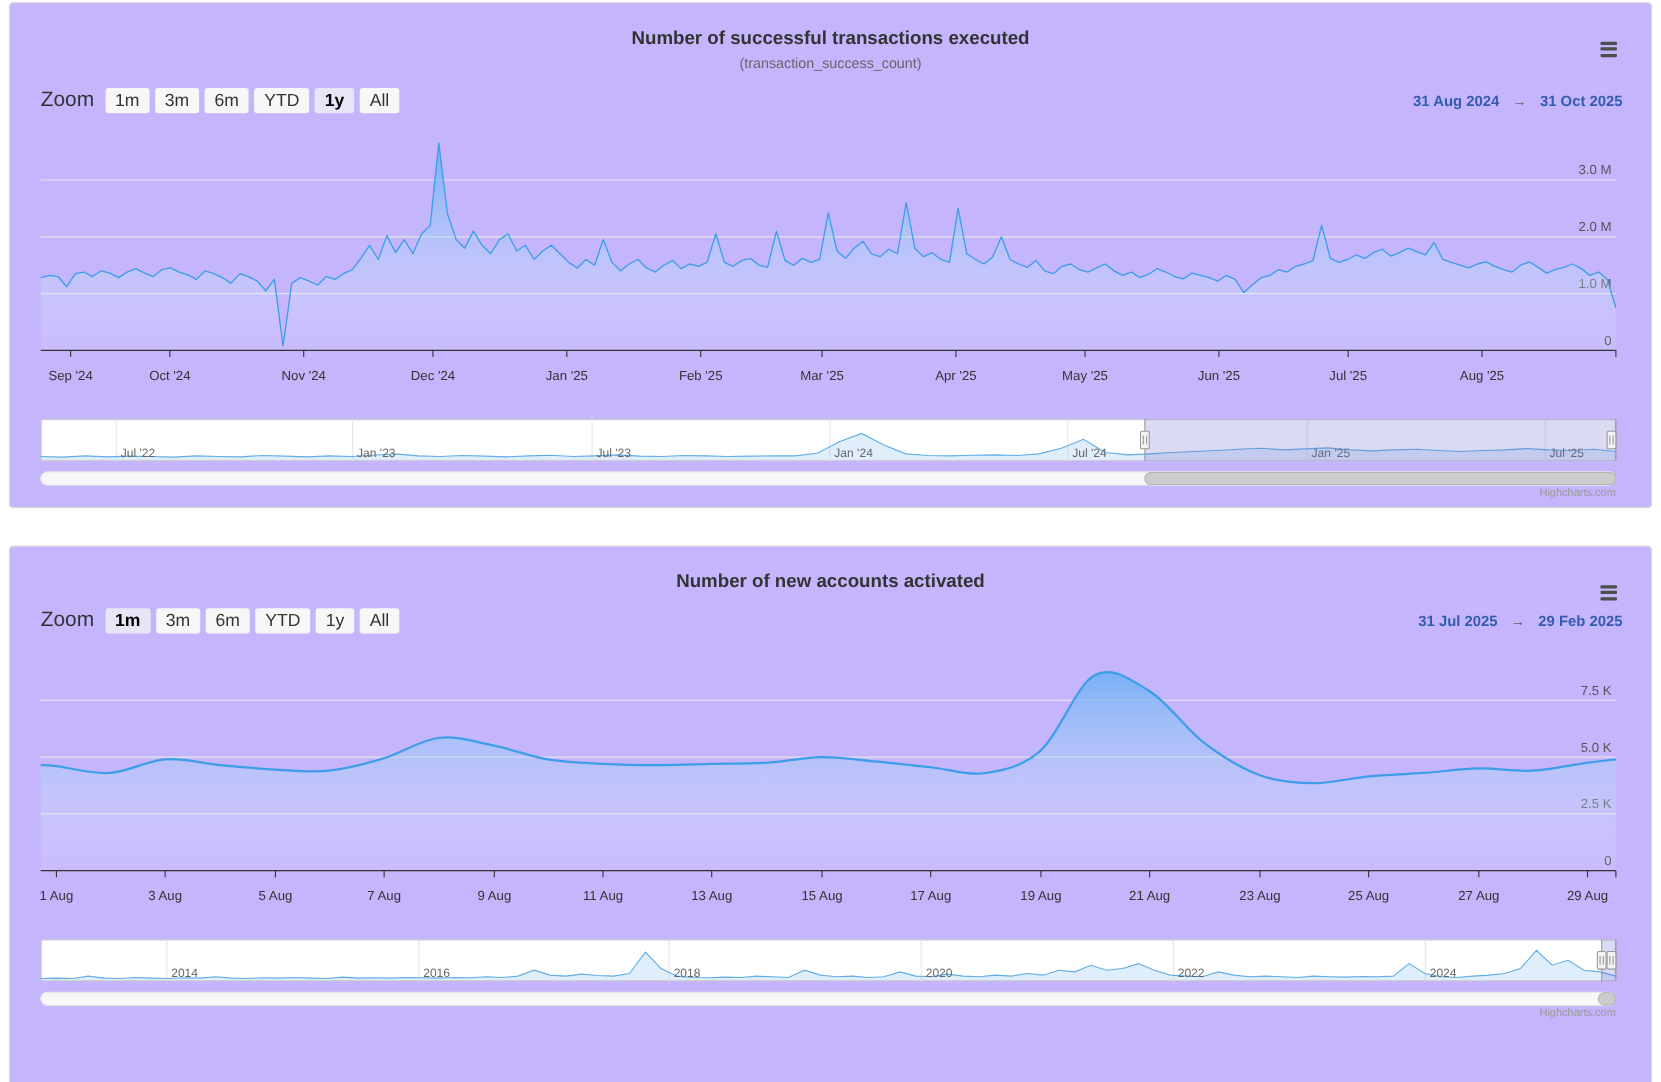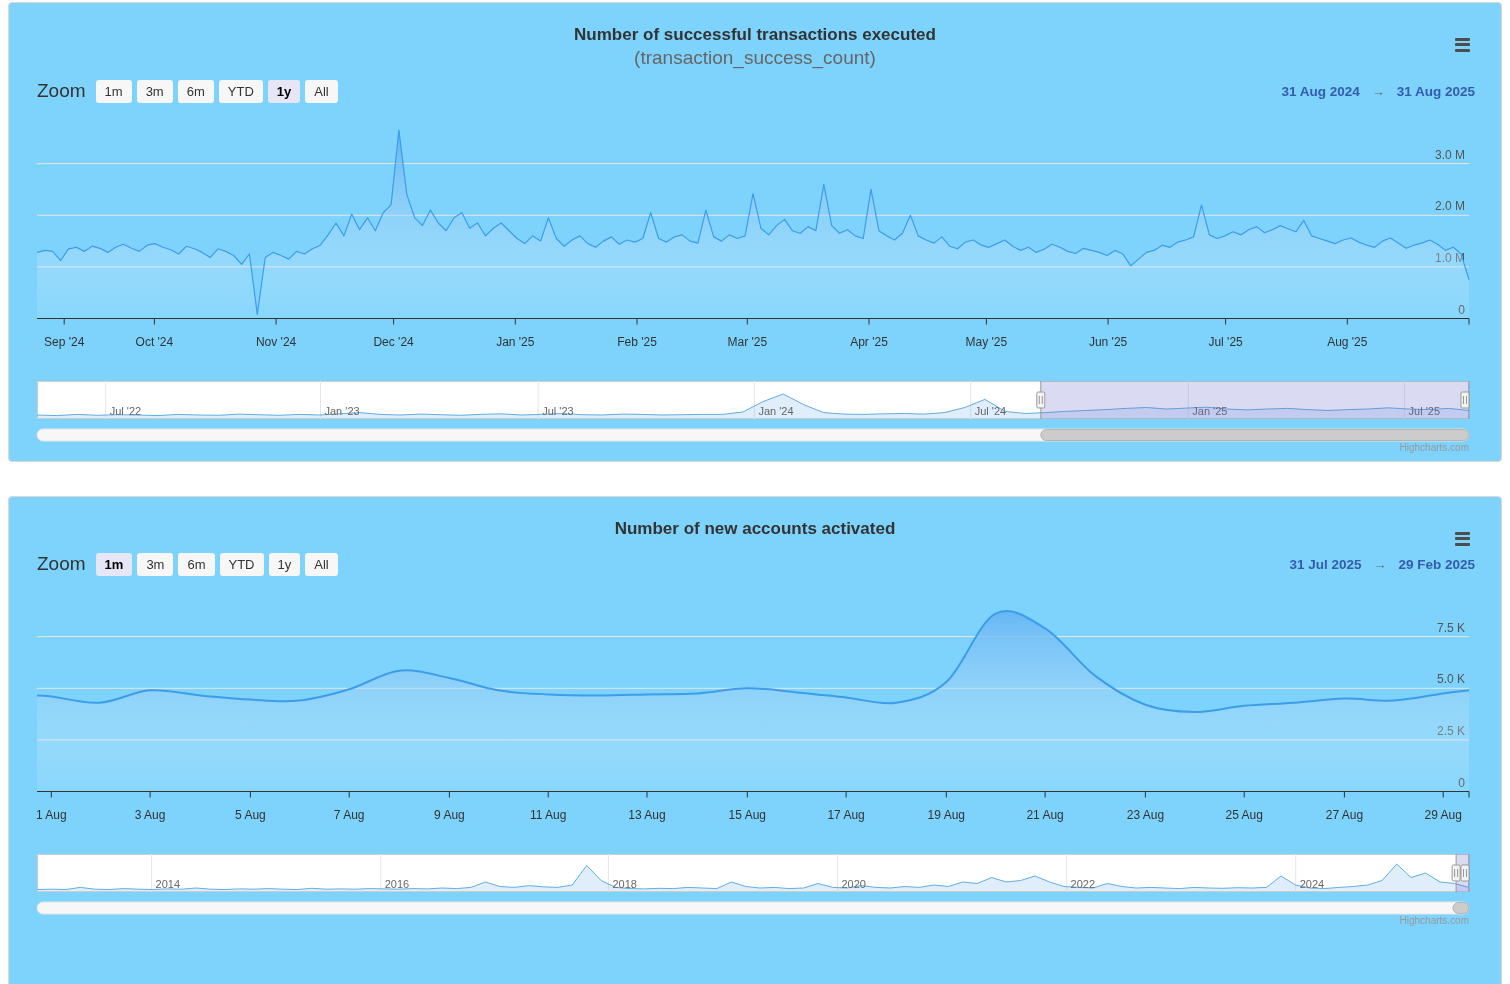--- a/index.html
+++ b/index.html
@@ -1,29 +1,29 @@
 <!DOCTYPE html>
 <html><head>
 <meta charset="utf-8">
 <style>
   html,body{margin:0;padding:0;background:#fff;font-family:"Liberation Sans",sans-serif;}
   .page{width:1510px;}
-  .panel{position:relative;margin:0 8px;border:1px solid #d9d9d9;border-radius:4px;background:#7dd3fc;box-sizing:border-box;}
+  .panel{position:relative;margin:0 8px;border:1px solid #d9d9d9;border-radius:4px;background:#c4b5fd;box-sizing:border-box;}
   .panel.first{margin-top:2px;height:460px;}
   .panel.second{margin-top:34px;height:560px;}
   .chart-header{position:relative;padding-top:22px;text-align:center;}
   .chart-title{font-size:17px;font-weight:bold;color:#333;line-height:20px;}
-  .chart-subtitle{font-size:19px;color:#666;margin-top:5px;line-height:16px;}
+  .chart-subtitle{font-size:13px;color:#666;margin-top:5px;line-height:16px;}
   .menu-btn{position:absolute;top:30px;right:26px;width:26px;height:22px;background:transparent;border:none;cursor:pointer;padding:2px;}
   .menu-btn .bar{display:block;}
   .menu-btn .bar i{display:block;width:15px;height:3px;background:#4d4d4d;border-radius:1px;margin:2.5px auto;}
   .range-row{display:flex;align-items:center;margin-top:13px;padding:0 26px 0 28px;height:24px;}
   .zoom-label{font-size:19px;color:#333;margin-right:10px;}
   .zoom-buttons{display:flex;align-items:center;}
-  .zbtn{display:inline-block;font-size:13px;color:#333;background:#f7f7f7;border-radius:3px;padding:4px 9px;margin-right:5px;cursor:pointer;line-height:15px;}
+  .zbtn{display:inline-block;font-size:16px;color:#333;background:#f7f7f7;border-radius:3px;padding:4px 9px;margin-right:5px;cursor:pointer;line-height:15px;}
   .zbtn.sel{background:#e6e6f7;color:#000;font-weight:bold;}
   .range-dates{margin-left:auto;display:flex;align-items:center;font-size:13.5px;font-weight:bold;}
   .range-dates .date{color:#335cad;cursor:pointer;}
   .range-dates .arrow{color:#666;margin:0 12px;font-size:13px;}
   .chart-svg{display:block;margin-top:7px;}
   text.ylab{font-family:"Liberation Sans",sans-serif;font-size:12px;fill:#555;}
   text.xlab{font-family:"Liberation Sans",sans-serif;font-size:12px;fill:#333;}
   text.navlab{font-family:"Liberation Sans",sans-serif;font-size:11px;fill:#666;}
   text.credits{font-family:"Liberation Sans",sans-serif;font-size:10px;fill:#999;cursor:pointer;}
 </style>
@@ -50,21 +50,21 @@
           <span class="zbtn">1m</span>
           <span class="zbtn">3m</span>
           <span class="zbtn">6m</span>
           <span class="zbtn">YTD</span>
           <span class="zbtn sel">1y</span>
           <span class="zbtn">All</span>
         </span>
       <span class="range-dates">
         <span class="date">31 Aug 2024</span>
         <span class="arrow">→</span>
-        <span class="date">31 Aug 2025</span>
+        <span class="date">31 Oct 2025</span>
       </span>
     </div>
     <svg class="chart-svg" width="1488" height="346" viewBox="0 0 1488 346">
         <defs>
           <linearGradient id="areaGrad0" x1="0" y1="2" x2="0" y2="208.5" gradientUnits="userSpaceOnUse">
             <stop offset="0" stop-color="rgba(70,162,240,0.85)"></stop>
             <stop offset="1" stop-color="#ffffff" stop-opacity="0.08"></stop>
           </linearGradient>
         </defs>
         <text x="1456" y="203.5" text-anchor="end" class="ylab">0</text>

